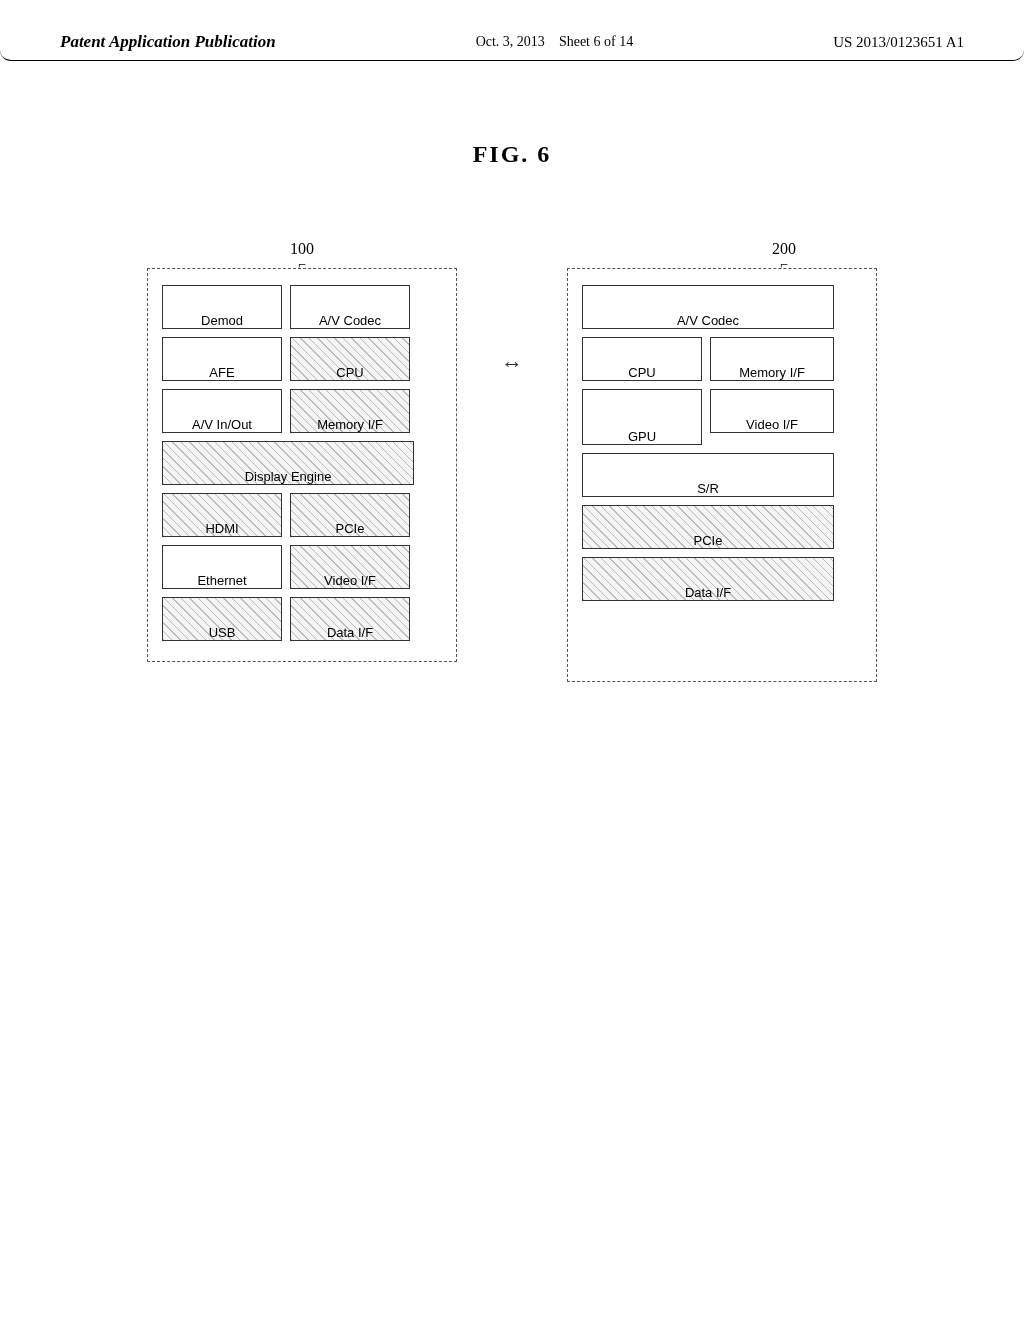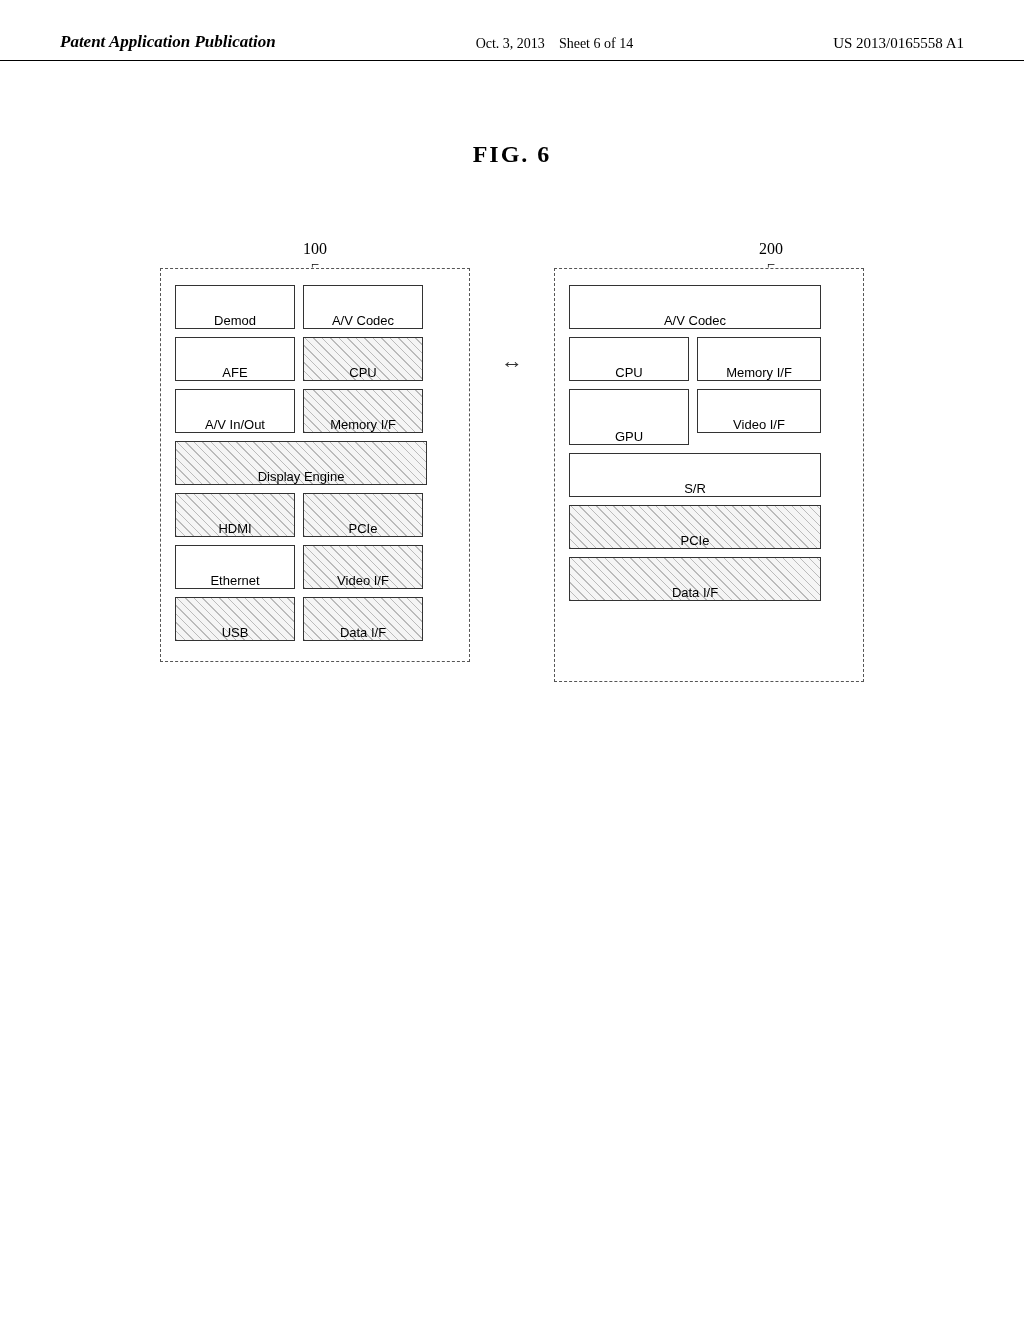--- a/index.html
+++ b/index.html
@@ -9,24 +9,25 @@
       width: 1024px;
       min-height: 1320px;
       position: relative;
       overflow-x: hidden;
     }
 
     
     .header {
       display: flex;
       justify-content: space-between;
-      align-items: flex-end;
+      align-items: center;
       padding: 32px 60px 0 60px;
       border-bottom: 1px solid #000;
       padding-bottom: 8px;
+      border-radius: 11px;
     }
     .header-left {
       font-size: 17px;
       font-weight: bold;
       font-style: italic;
     }
     .header-mid {
       font-size: 14px;
       text-align: center;
     }
@@ -42,21 +43,21 @@
       margin-top: 80px;
       margin-bottom: 60px;
       letter-spacing: 2px;
     }
 
     
     .diagram {
       display: flex;
       justify-content: center;
       align-items: flex-start;
-      gap: 31px;
+      gap: 44px;
       padding: 0 40px;
       margin-top: 20px;
     }
 
     
     .system-box {
       position: relative;
       border: 1.5px dashed #555;
       padding: 16px 14px 20px 14px;
       display: flex;
@@ -129,21 +130,21 @@
   </style>
 </head>
 <body>
 
 <div class="header">
   <div class="header-left">Patent Application Publication</div>
   <div class="header-mid">
     <span>Oct. 3, 2013</span>&nbsp;&nbsp;&nbsp;
     <span>Sheet 6 of 14</span>
   </div>
-  <div class="header-right">US 2013/0165558 A1</div>
+  <div class="header-right">US 2013/0123651 A1</div>
 </div>
 
 <div class="fig-title">FIG.  6</div>
 
 <div class="diagram">
 
   <div style="position: relative; margin-top: 40px;">
     <div class="system-label">
       <span>100</span>
       <span class="system-label-arrow">⌐</span>

